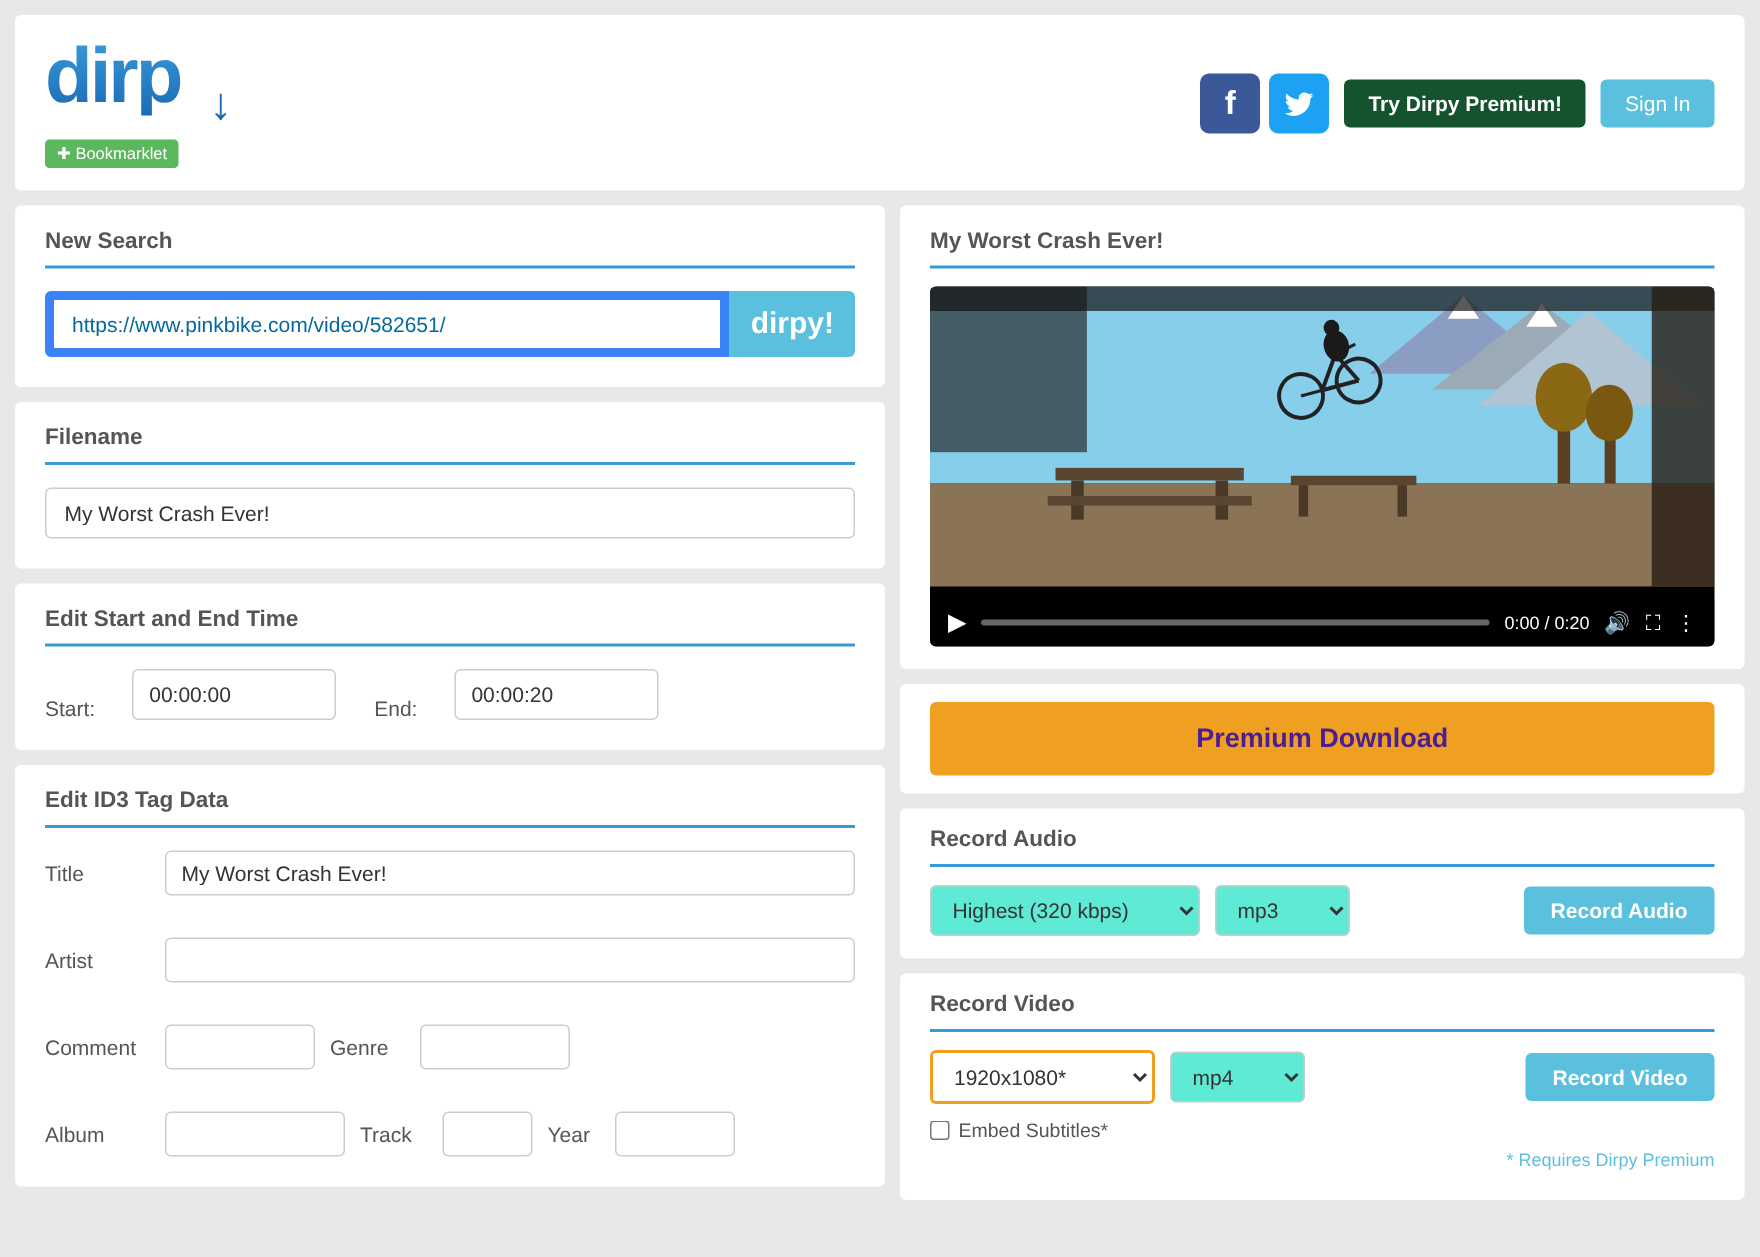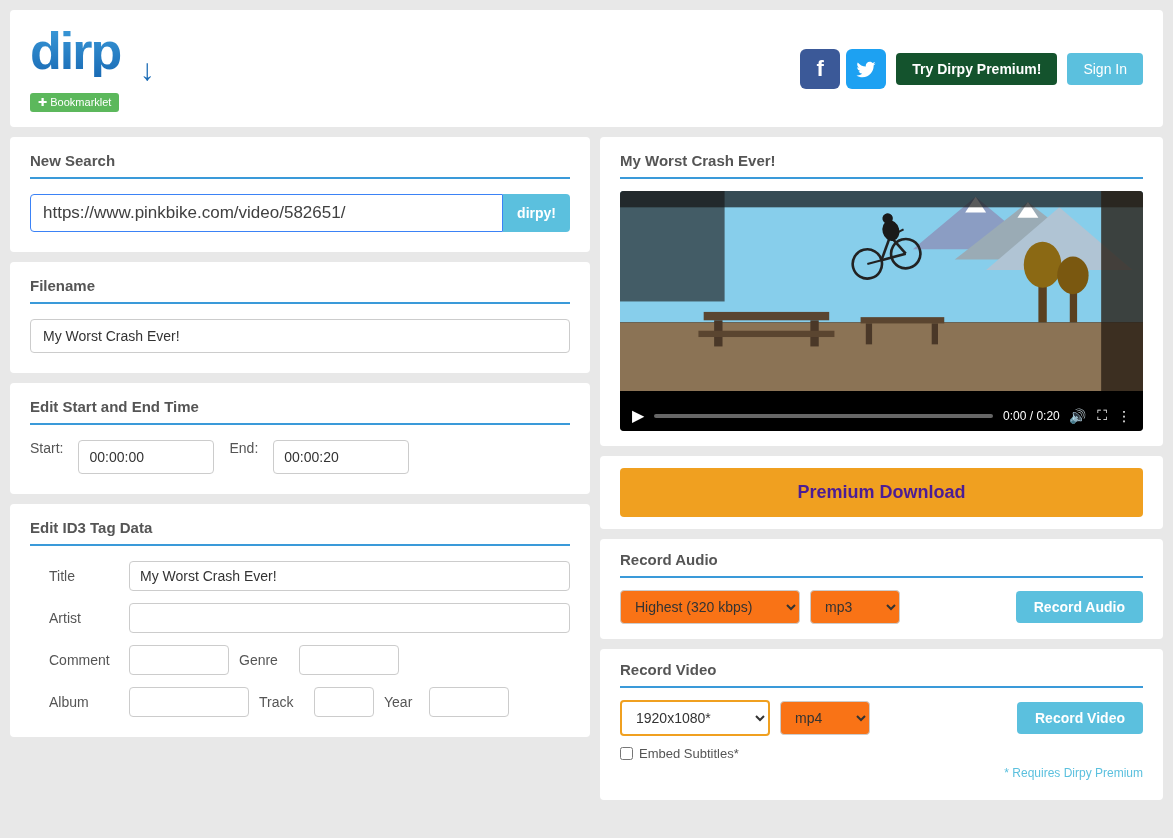--- a/index.html
+++ b/index.html
@@ -118,70 +118,69 @@
       padding-bottom: 8px;
       border-bottom: 2px solid #3a9ad9;
       margin-bottom: 15px;
     }
     .search-row {
       display: flex;
       gap: 0;
     }
     .search-input {
       flex: 1;
-      border: 1px solid #3b82f6;
+      border: 6px solid #3b82f6;
       border-radius: 4px 0 0 4px;
       padding: 8px 12px;
-      font-size: 17px;
-      color: #404040;
+      font-size: 14px;
+      color: #0369a1;
       outline: none;
     }
     .search-btn {
       background: #5bc0de;
       color: #fff;
       border: none;
       border-radius: 0 4px 4px 0;
       padding: 8px 14px;
-      font-size: 14px;
+      font-size: 20px;
       font-weight: bold;
       cursor: pointer;
     }
     .filename-input {
       width: 100%;
       border: 1px solid #ccc;
       border-radius: 4px;
       padding: 8px 12px;
       font-size: 14px;
       color: #333;
       outline: none;
     }
     .time-row {
       display: flex;
-      align-items: flex-start;
-      gap: 15px;
+      align-items: flex-end;
+      gap: 25px;
     }
     .time-label {
       font-size: 14px;
       color: #555;
     }
     .time-input {
       border: 1px solid #ccc;
       border-radius: 4px;
       padding: 8px 10px;
       font-size: 14px;
       color: #333;
       width: 136px;
       outline: none;
     }
     
     .id3-grid {
       display: flex;
       flex-direction: column;
-      gap: 12px;
-      margin-left: 19px;
+      gap: 28px;
     }
     .id3-row {
       display: flex;
       align-items: center;
       gap: 10px;
     }
     .id3-label {
       font-size: 14px;
       color: #555;
       width: 70px;
@@ -315,21 +314,21 @@
       display: flex;
       align-items: center;
       gap: 10px;
     }
     .select-input {
       border: 1px solid #ccc;
       border-radius: 4px;
       padding: 7px 10px;
       font-size: 14px;
       color: #333;
-      background: #f97316;
+      background: #5eead4;
       cursor: pointer;
       outline: none;
     }
     .select-quality { width: 180px; }
     .select-format { width: 90px; }
     .select-vformat { width: 90px; }
     .btn-record-audio {
       background: #5bc0de;
       color: #fff;
       border: none;

